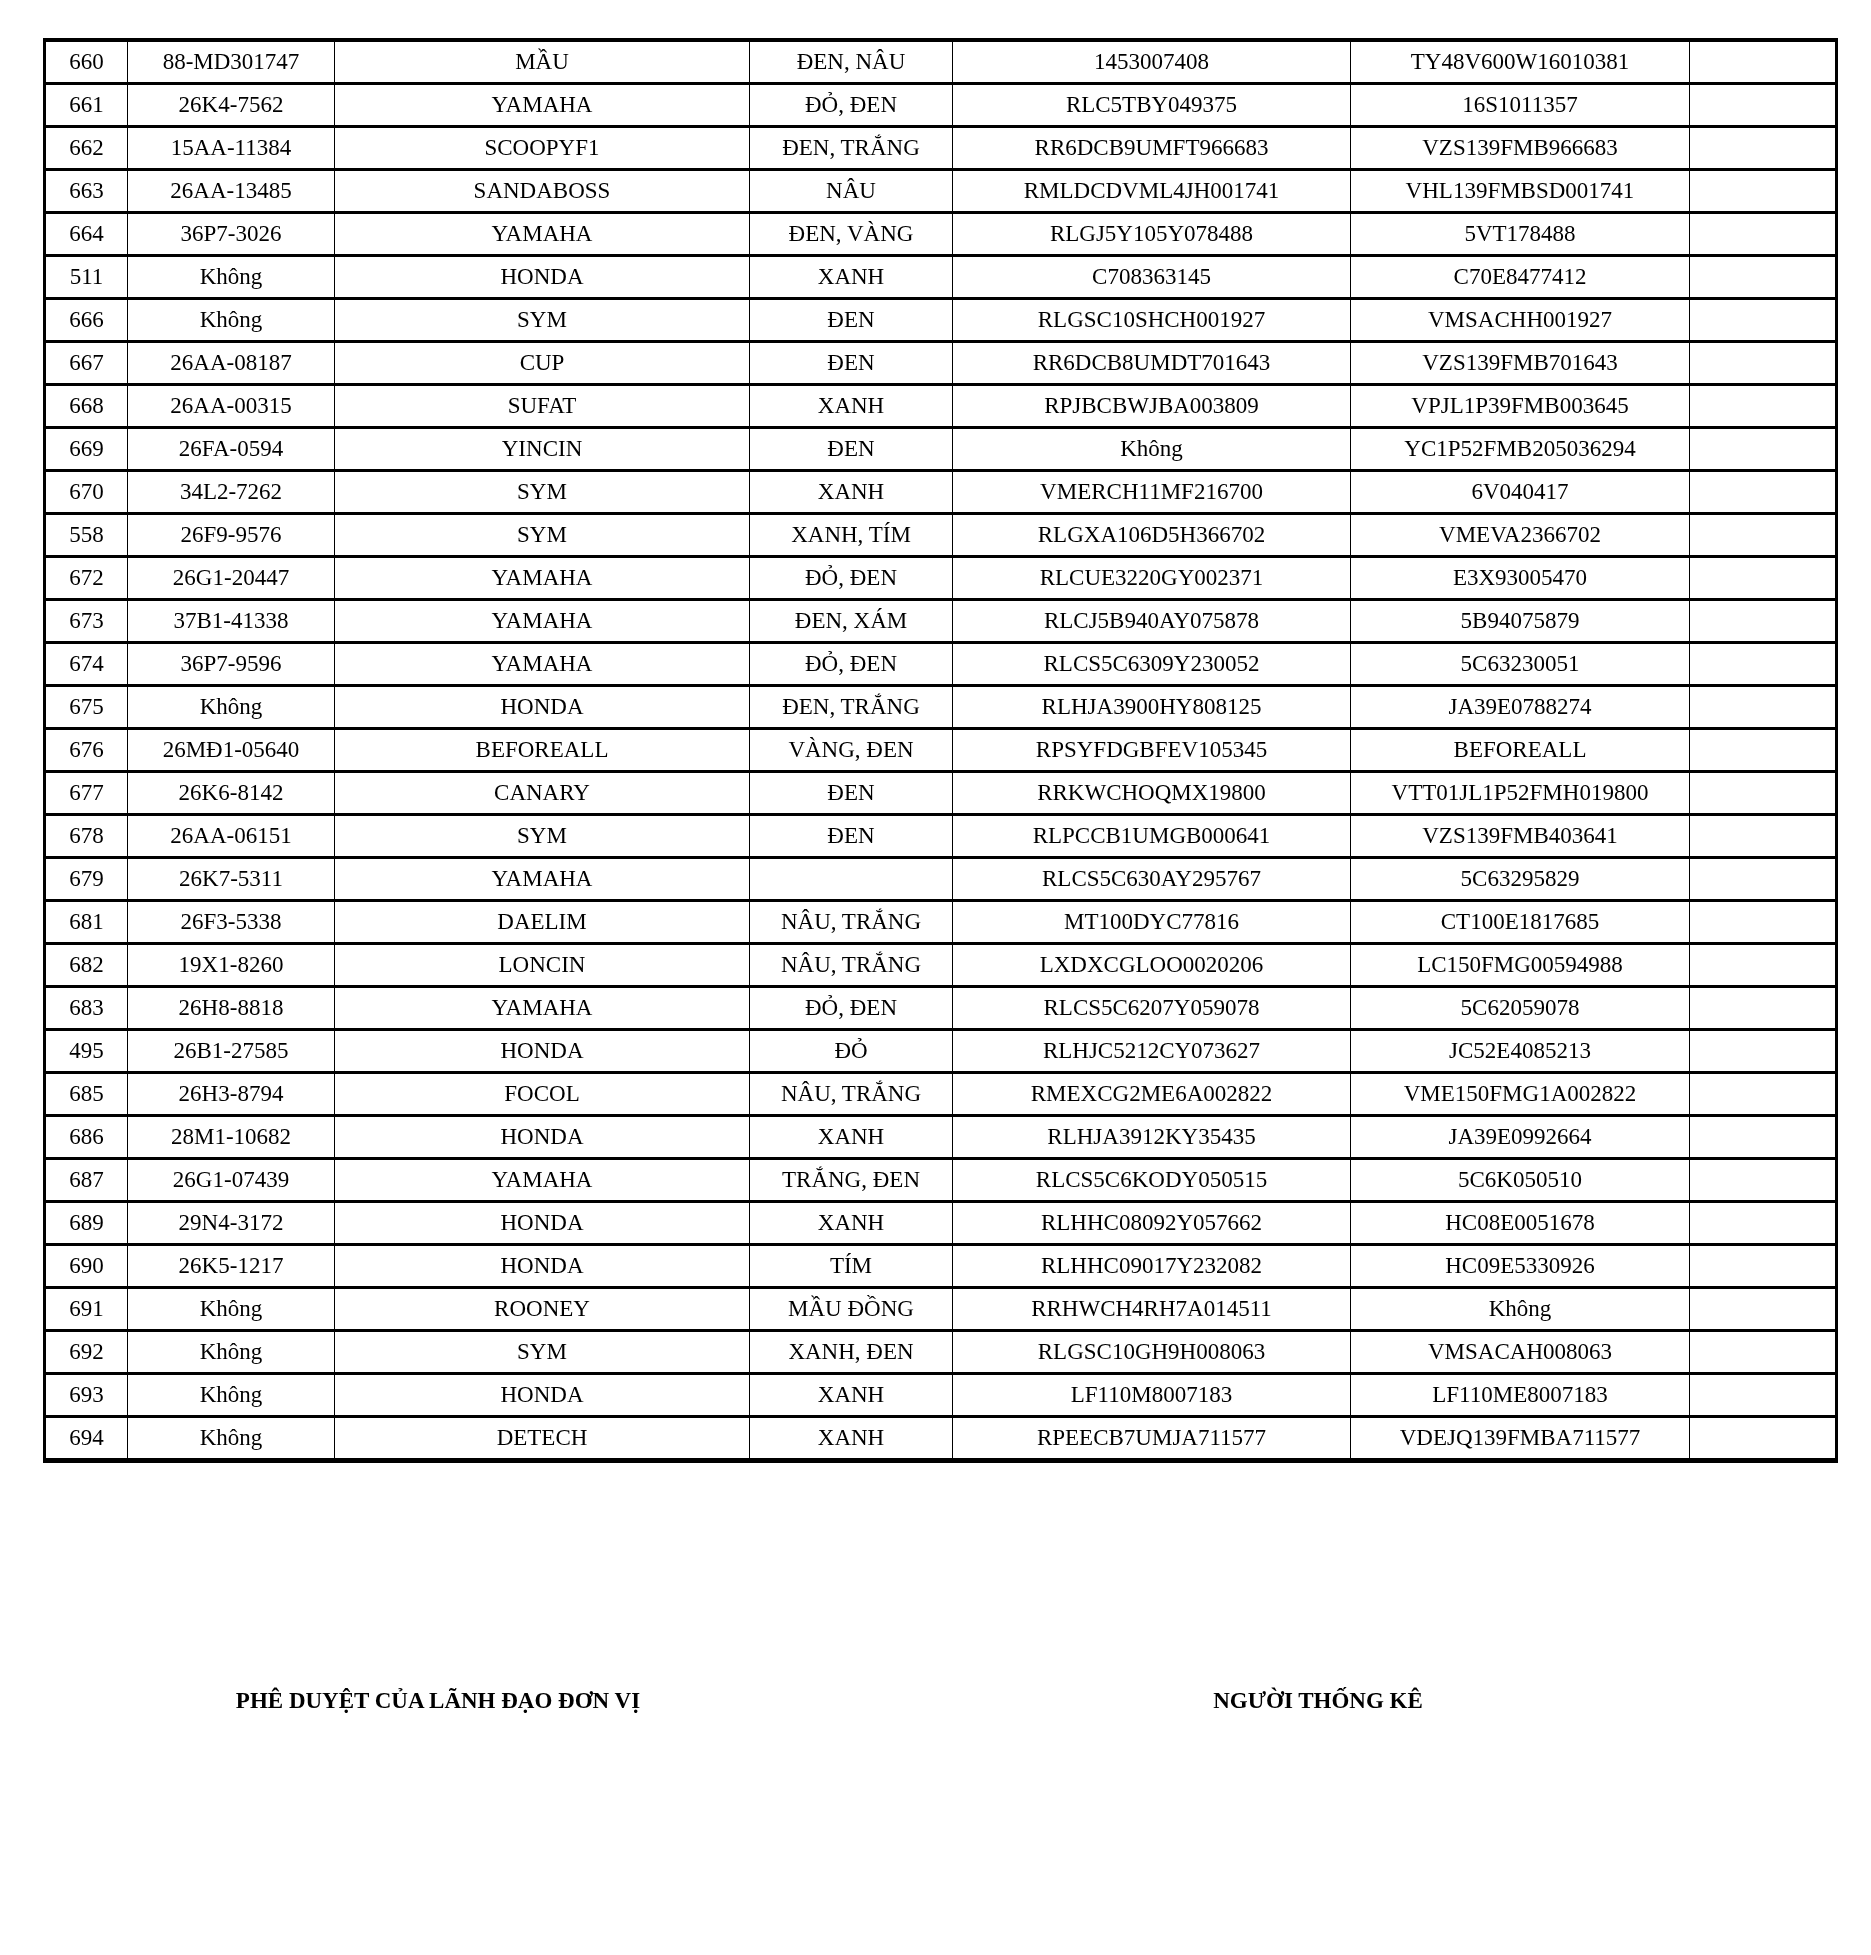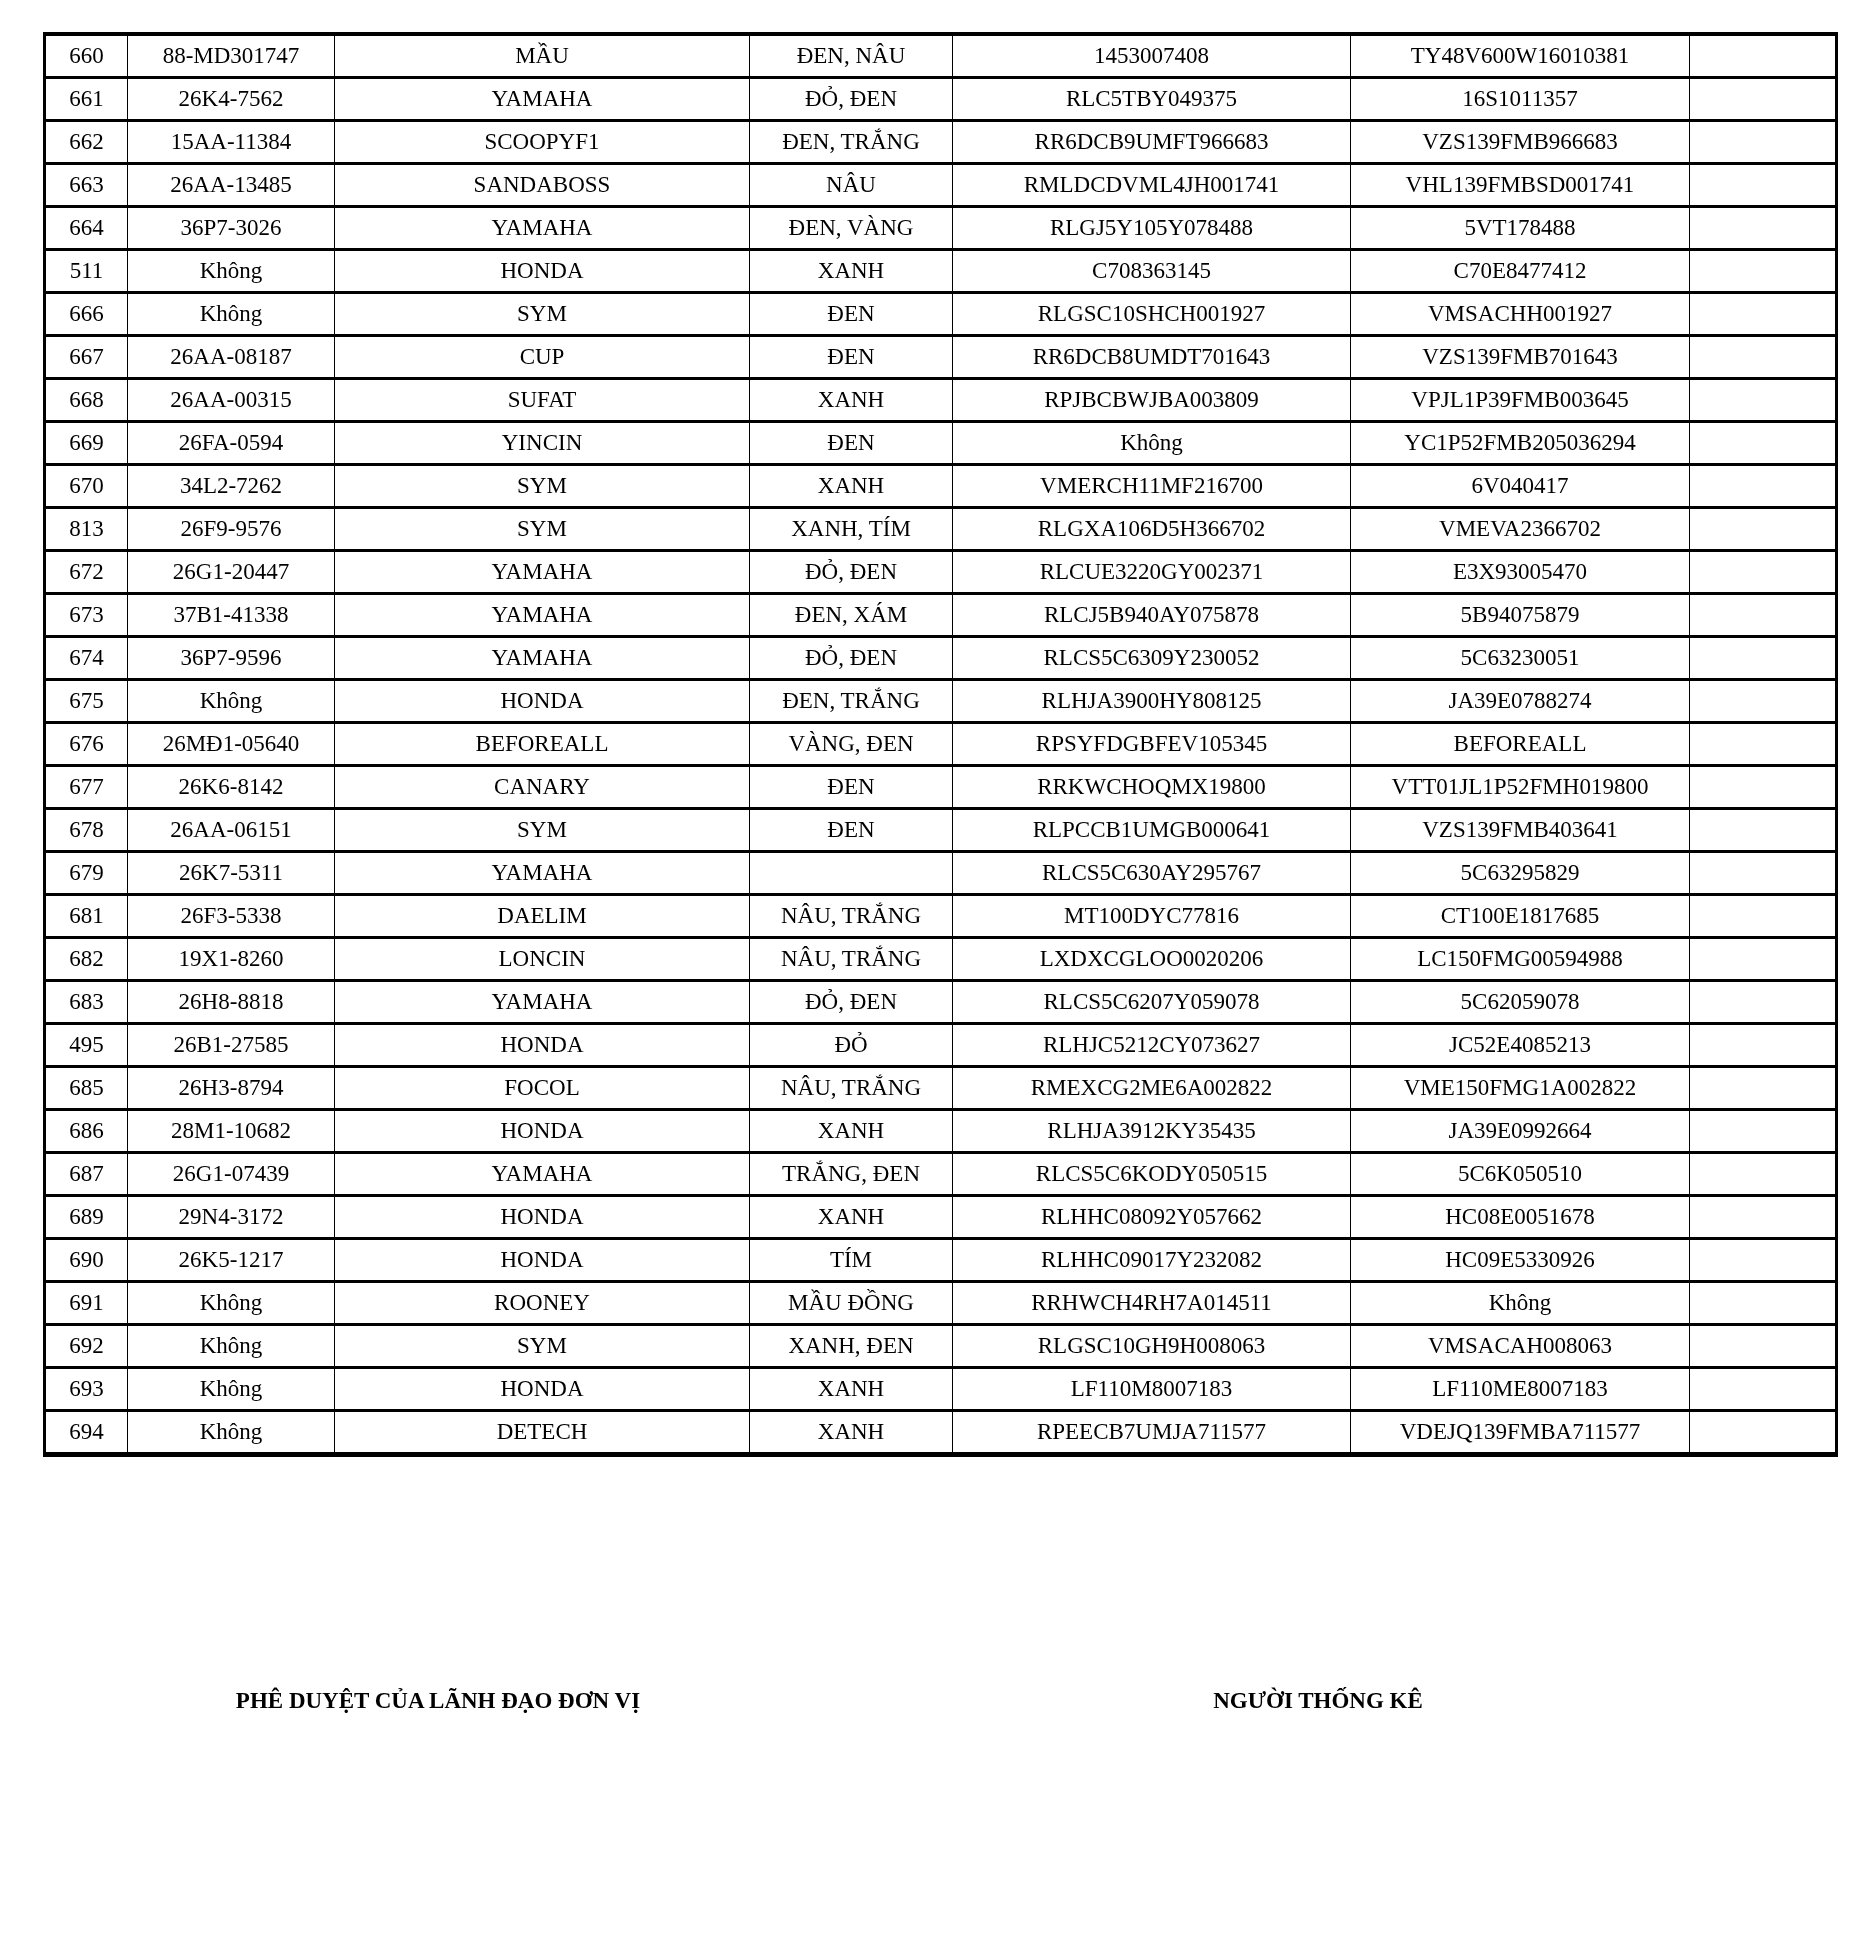--- a/index.html
+++ b/index.html
@@ -1,18 +1,18 @@
 <!DOCTYPE html>
 <html style="font-size:13.2px"><head>
 <meta charset="utf-8">
 <style>
   html, body { margin:0; padding:0; background:#ffffff; }
   body { width:1871px; height:1956px; position:relative; overflow:hidden;
          font-family:"Liberation Serif", "DejaVu Serif", serif; color:#000; }
-  #doc-table { position:absolute; left:43px; top:32px; width:1792px;
+  #doc-table { position:absolute; left:43px; top:38px; width:1792px;
                border-collapse:collapse; table-layout:fixed; }
   #doc-table td { border-left:1.7px solid #000; border-right:1.7px solid #000;
                   border-top:3.3px solid #000; border-bottom:3.3px solid #000;
                   height:40px; padding:0; text-align:center; vertical-align:middle;
                   font-size:23px; white-space:nowrap; overflow:hidden; }
   #doc-table td.model { vertical-align:top; padding-top:6.6px; height:33px; }
   #doc-table tr:last-child td { border-bottom:5px solid #000;margin-top:37px; }
   #doc-table tr:first-child td { border-top:4.1px solid #000; }
   #doc-table td:first-child { border-left:3.3px solid #000; }
   #doc-table td:last-child { border-right:3.3px solid #000; }
@@ -129,21 +129,21 @@
       <tr>
         <td>670</td>
         <td>34L2-7262</td>
         <td class="model">SYM</td>
         <td>XANH</td>
         <td>VMERCH11MF216700</td>
         <td>6V040417</td>
         <td></td>
       </tr>
       <tr>
-        <td>813</td>
+        <td>558</td>
         <td>26F9-9576</td>
         <td class="model">SYM</td>
         <td>XANH, TÍM</td>
         <td>RLGXA106D5H366702</td>
         <td>VMEVA2366702</td>
         <td></td>
       </tr>
       <tr>
         <td>672</td>
         <td>26G1-20447</td>

